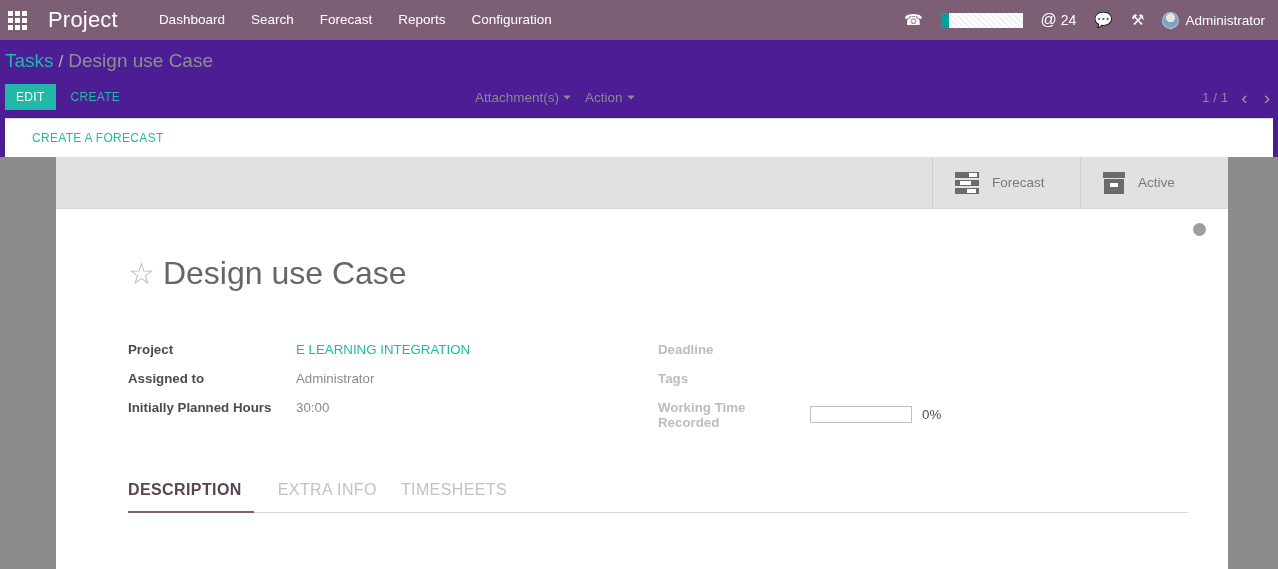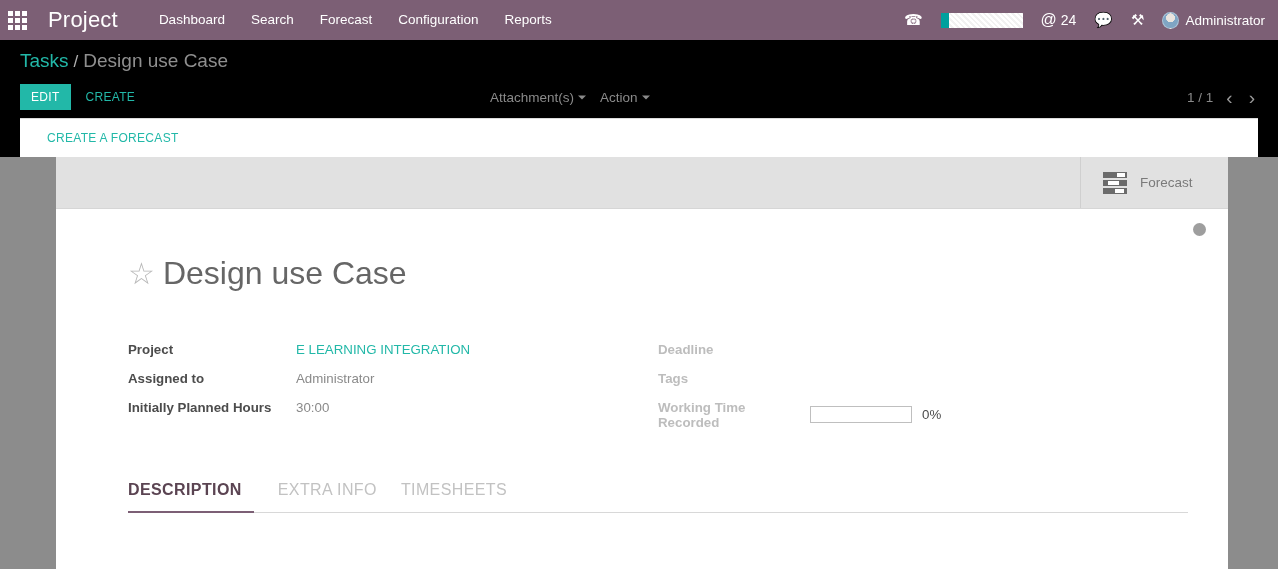--- a/index.html
+++ b/index.html
@@ -102,22 +102,22 @@
     height: 17px;
     border-radius: 50%;
     background: radial-gradient(circle at 50% 32%, #e9e4de 0 34%, #7fa5c4 36% 100%);
     margin-right: 6px;
     display: inline-block;
     border: 1px solid rgba(255,255,255,.35);
   }
 
   
   .control-panel {
-    background: #000000;
-    padding: 0 20px;
+    background: #4c1d95;
+    padding: 0 5px;
     position: relative;
   }
   .breadcrumb-row {
     padding-top: 10px;
     font-size: 19px;
     display: flex;
     align-items: baseline;
     gap: 5px;
   }
   .bc-link { color: #22b8a8; cursor: pointer; }
@@ -373,22 +373,22 @@
         <i></i>
         <i></i>
         <i></i>
     </span>
   </div>
   <div class="brand">Project</div>
   <nav class="menu-items">
     <a>Dashboard</a>
     <a>Search</a>
     <a>Forecast</a>
+    <a>Reports</a>
     <a>Configuration</a>
-    <a>Reports</a>
   </nav>
 
   <div class="nav-right">
     <div class="item">
       <span class="phone-icon">☎</span>
     </div>
     <div class="item">
       <span class="progress-wrap">
         <span class="bar"></span>
         <span class="rest"></span>
@@ -450,20 +450,28 @@
     <div class="sheet">
 
       <div class="button-box-strip">
         <div class="stat-button">
           <span class="icon-forecast">
               <i></i>
               <i></i>
               <i></i>
             </span>
           <span>Forecast</span>
+        </div>
+        <div class="stat-button">
+          <span class="icon-archive">
+            <span class="lid"></span>
+              <span class="body"></span>
+              <span class="slot"></span>
+          </span>
+          <span>Active</span>
         </div>
       </div>
 
       <div class="sheet-inner">
         <div class="kanban-dot"></div>
 
         <div class="title-row">
           <span class="star">☆</span>
           <h1 class="task-title">Design use Case</h1>
         </div>

